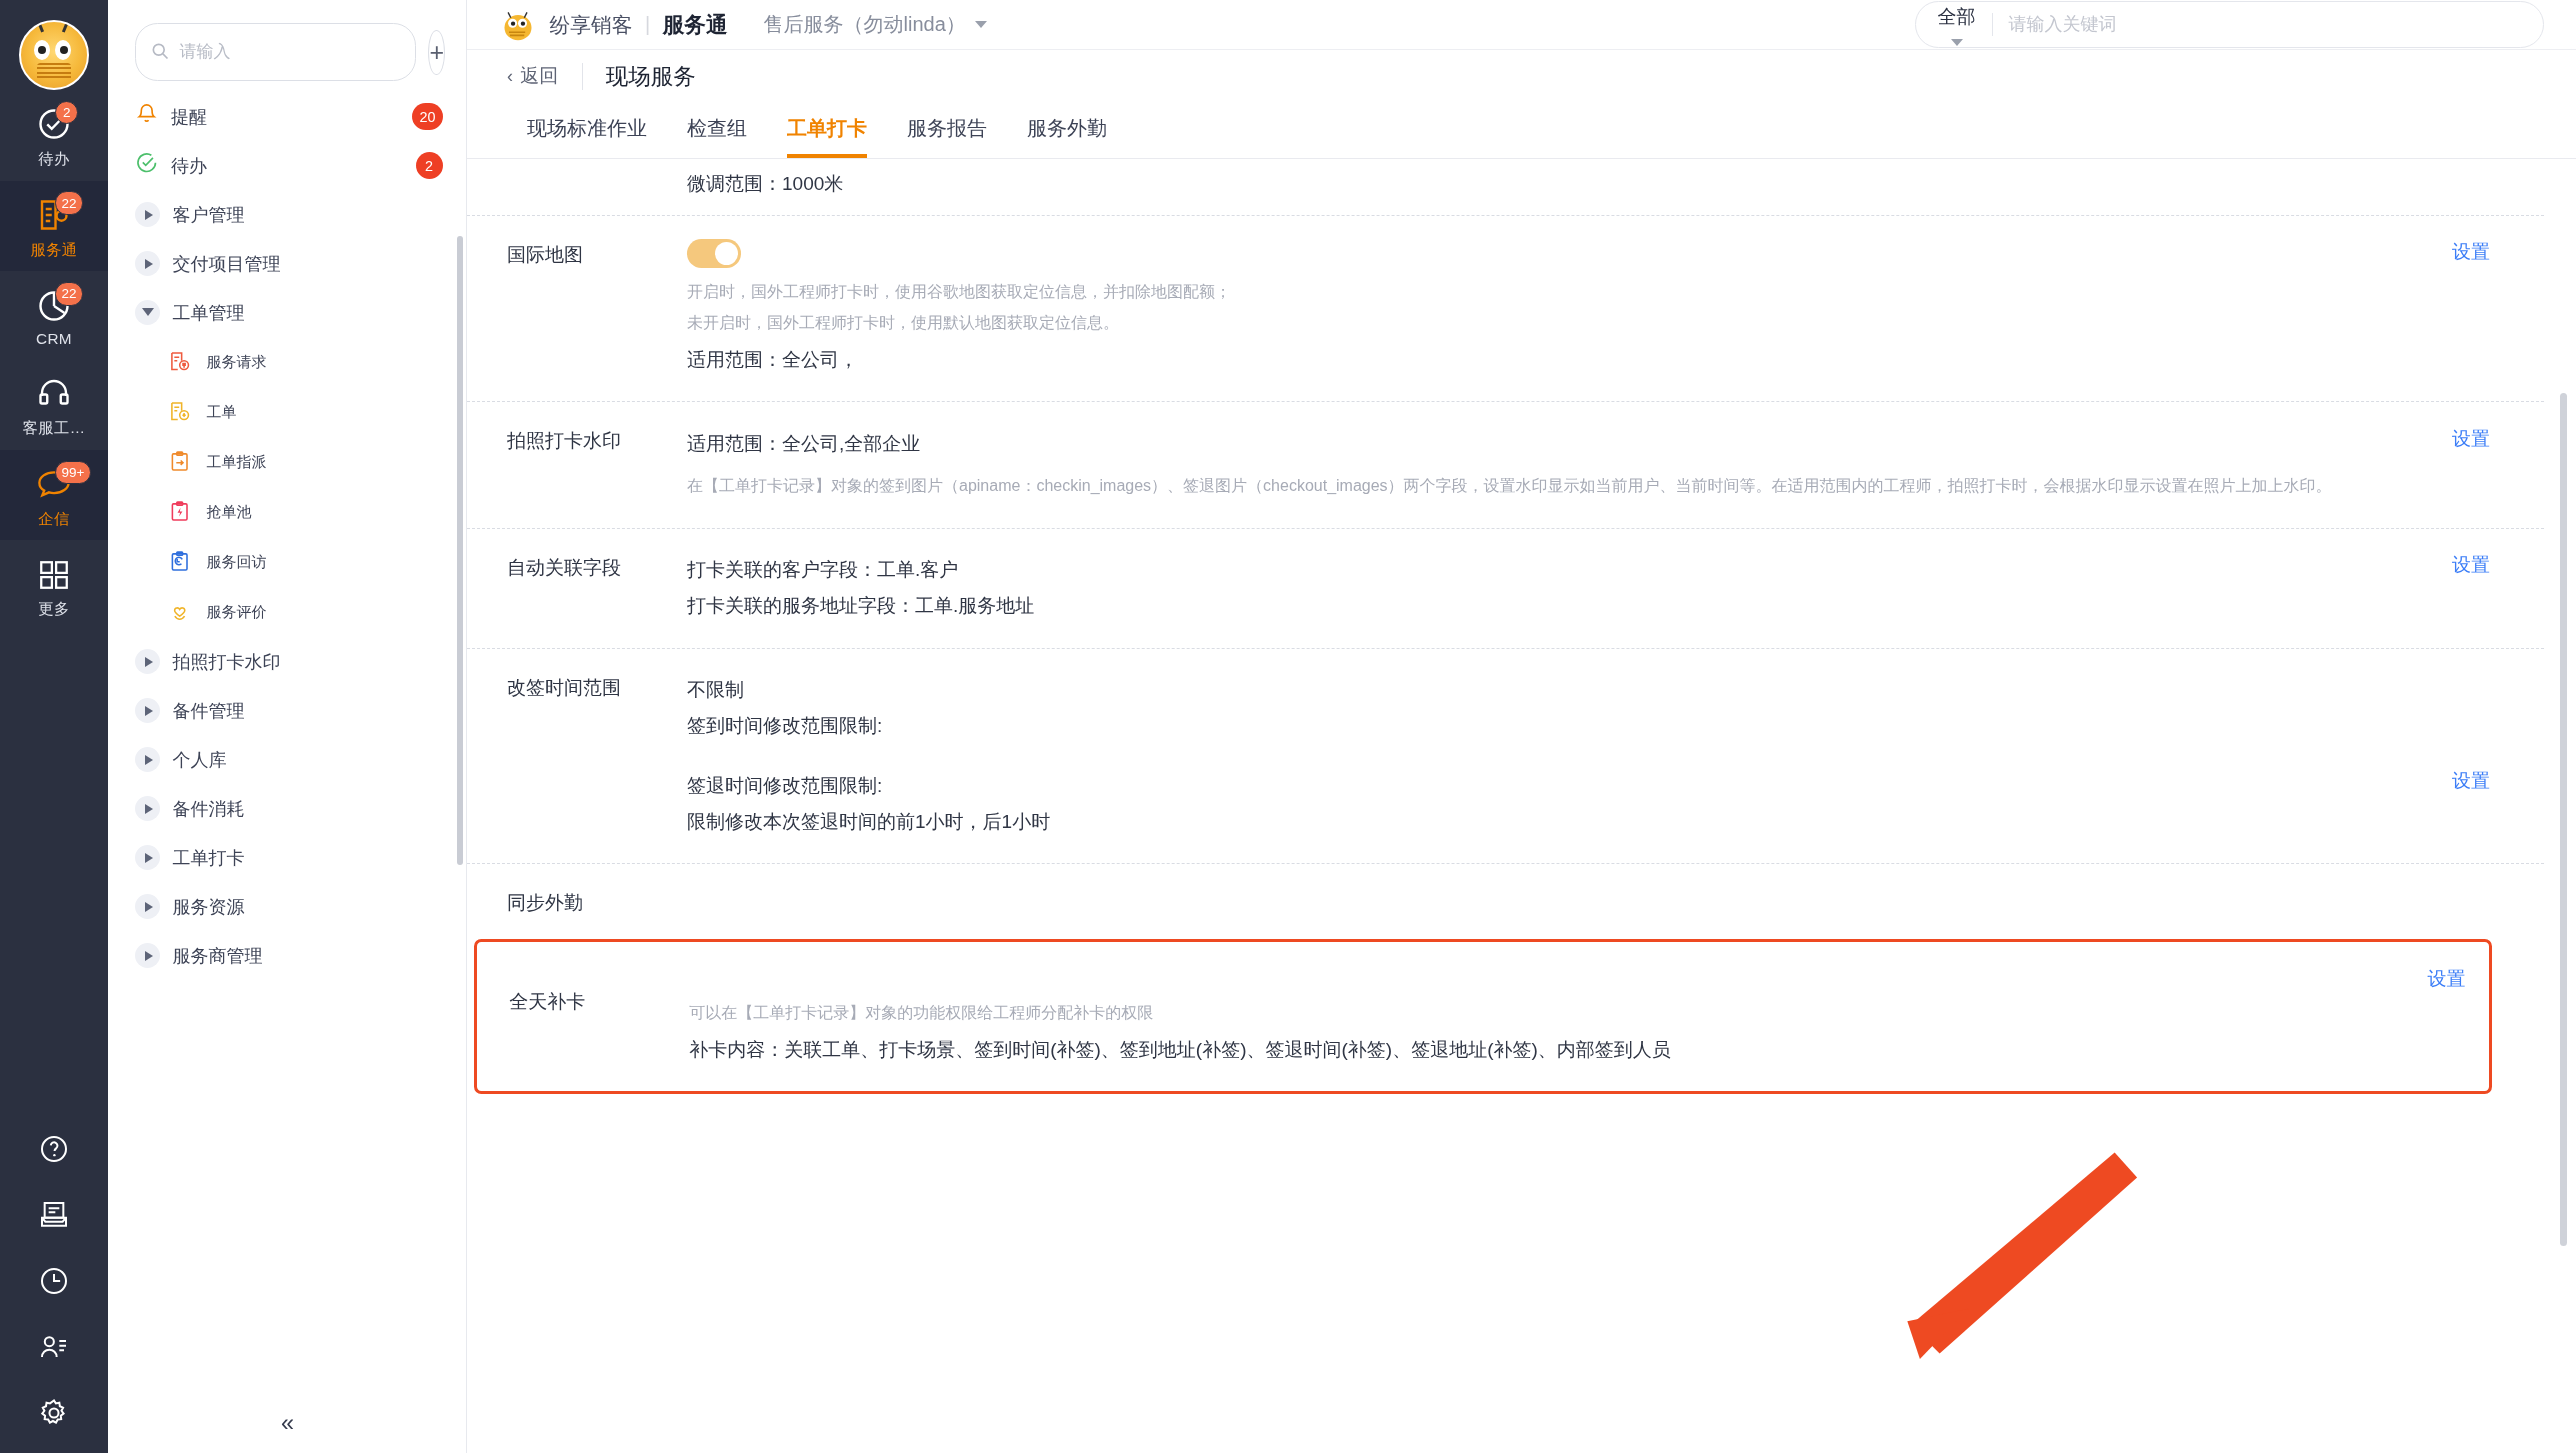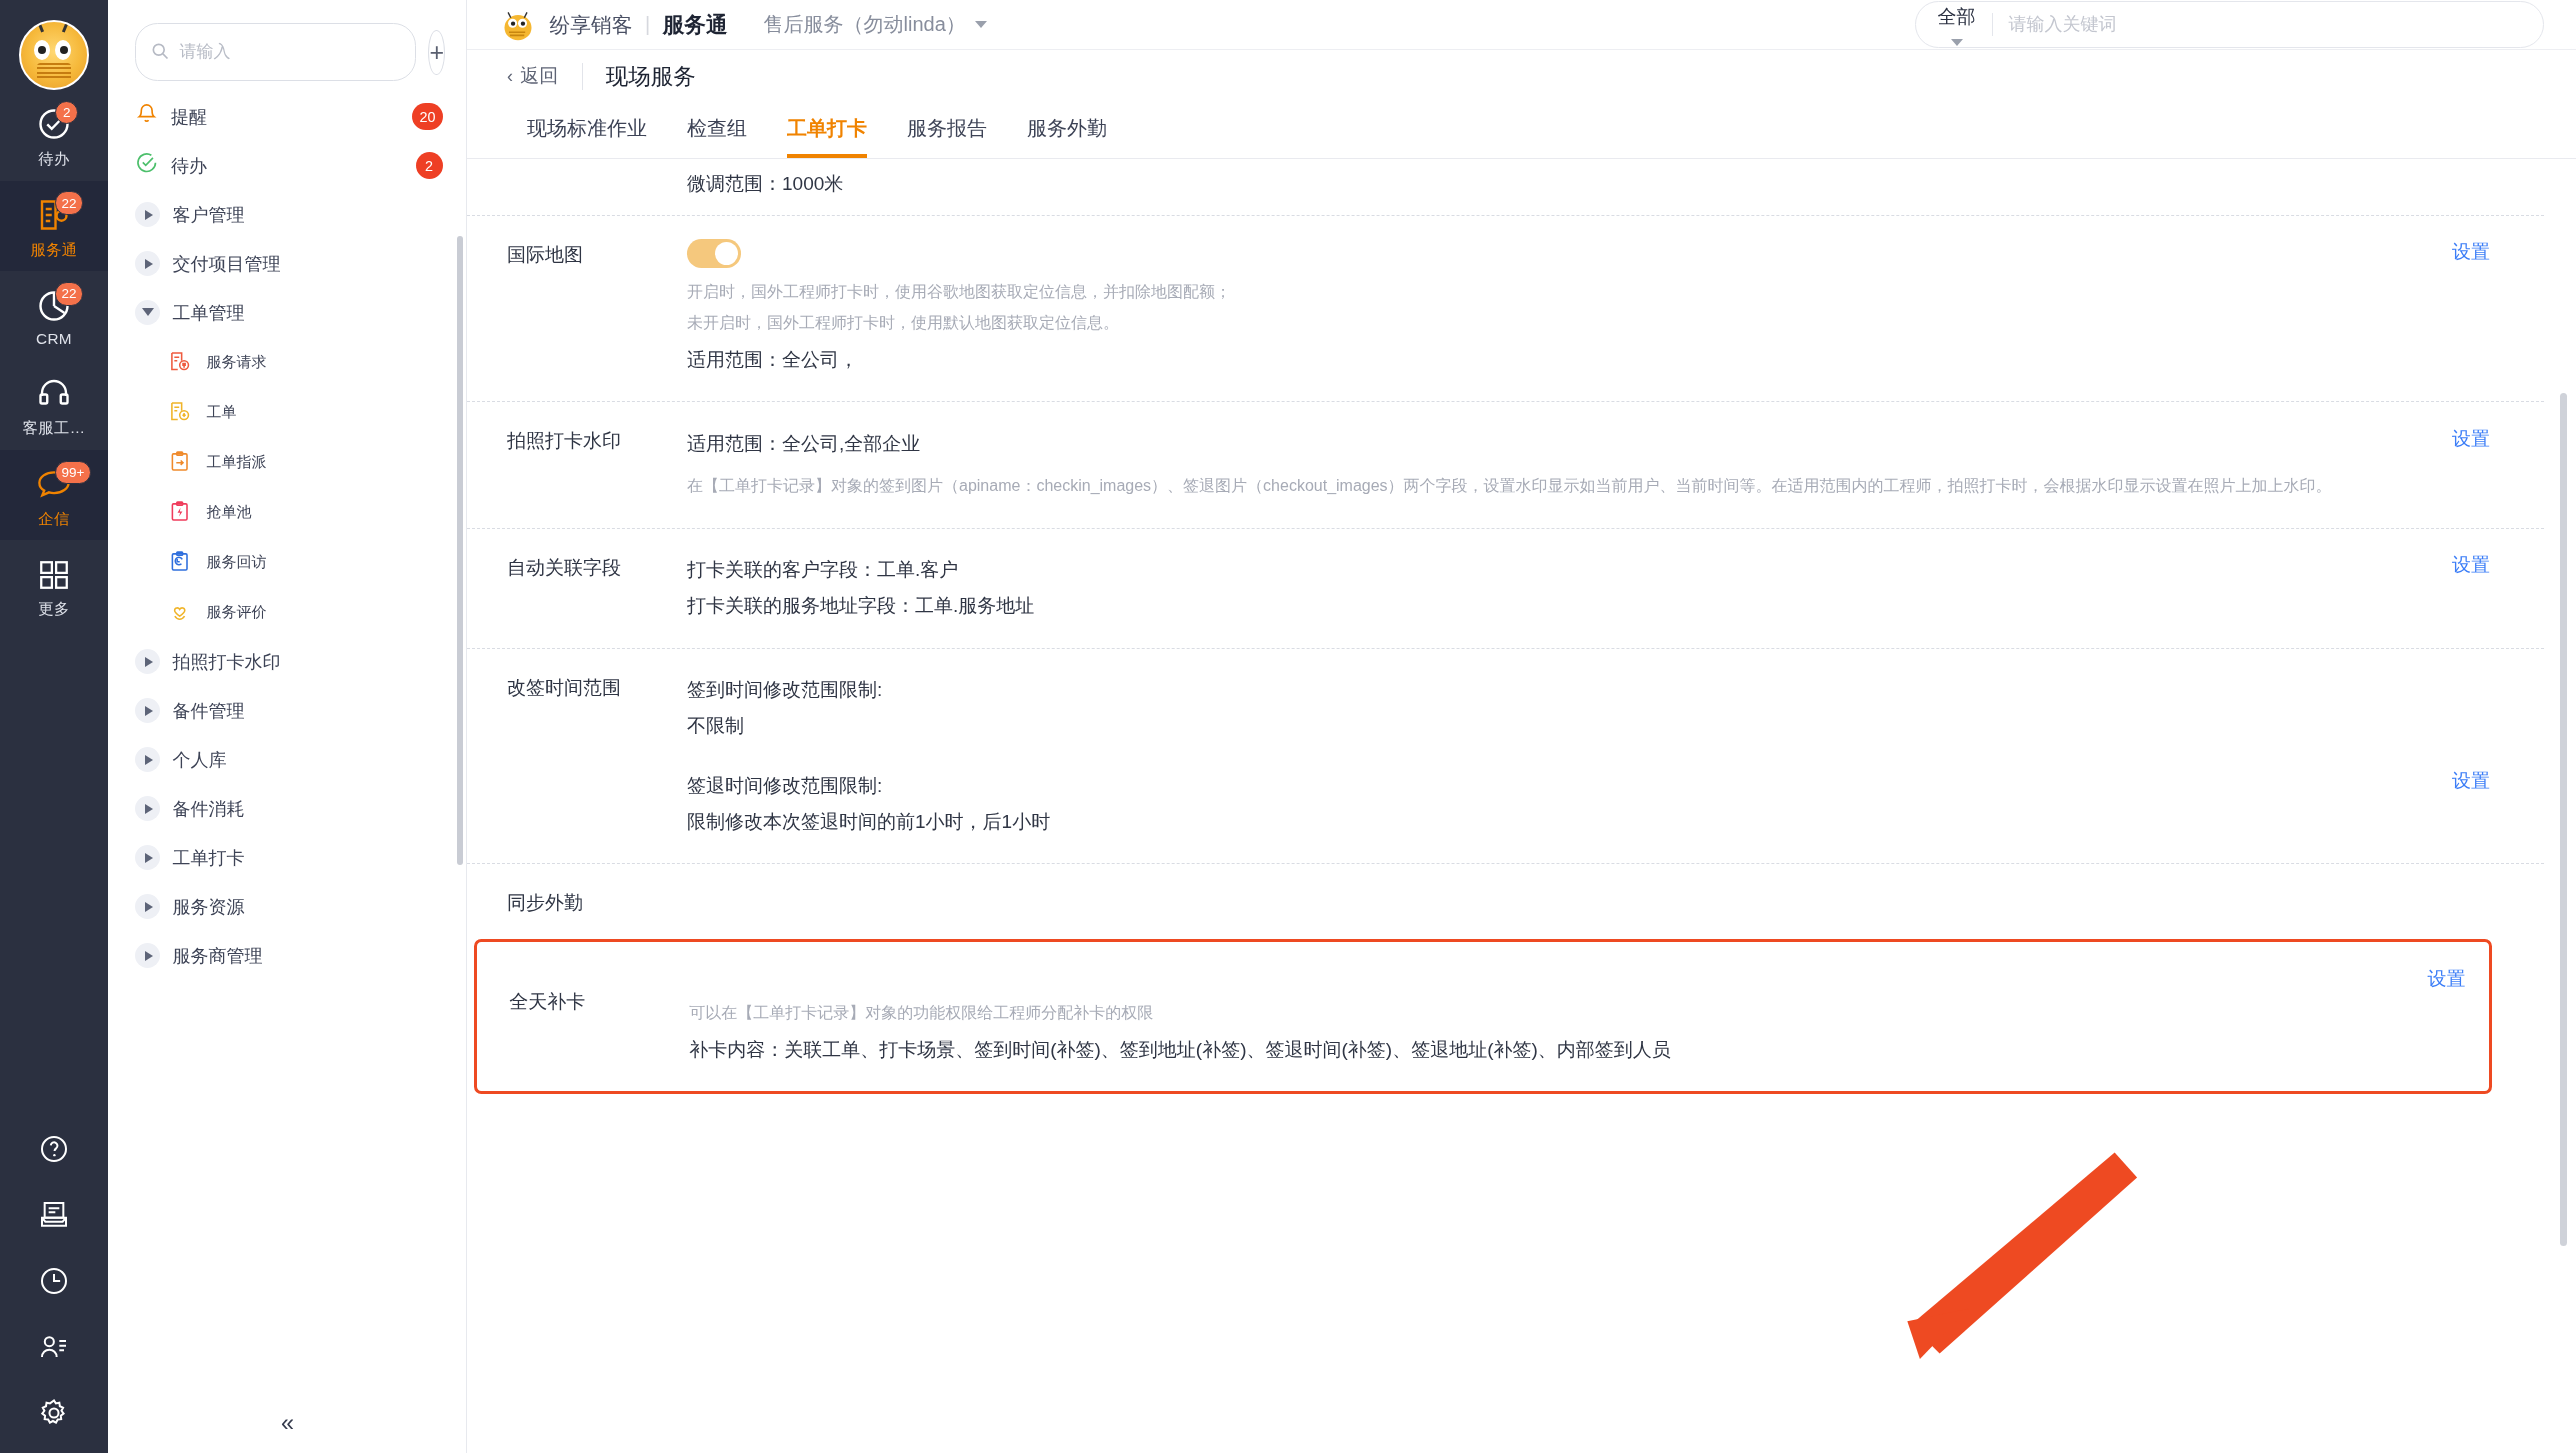--- a/index.html
+++ b/index.html
@@ -516,22 +516,22 @@
         <div class="row-body">
           <div class="value">打卡关联的客户字段：工单.客户</div>
           <div class="value">打卡关联的服务地址字段：工单.服务地址</div>
         </div>
         <div class="row-action">设置</div>
       </div>
 
       <div class="row">
         <div class="row-label">改签时间范围</div>
         <div class="row-body">
+          <div class="value">不限制</div>
           <div class="value">签到时间修改范围限制:</div>
-          <div class="value">不限制</div>
           <div class="gap"></div>
           <div class="value">签退时间修改范围限制:</div>
           <div class="value">限制修改本次签退时间的前1小时，后1小时</div>
         </div>
         <div class="row-action" style="top:119px;">设置</div>
       </div>
 
       <div class="row">
         <div class="row-label">同步外勤</div>
       </div>

